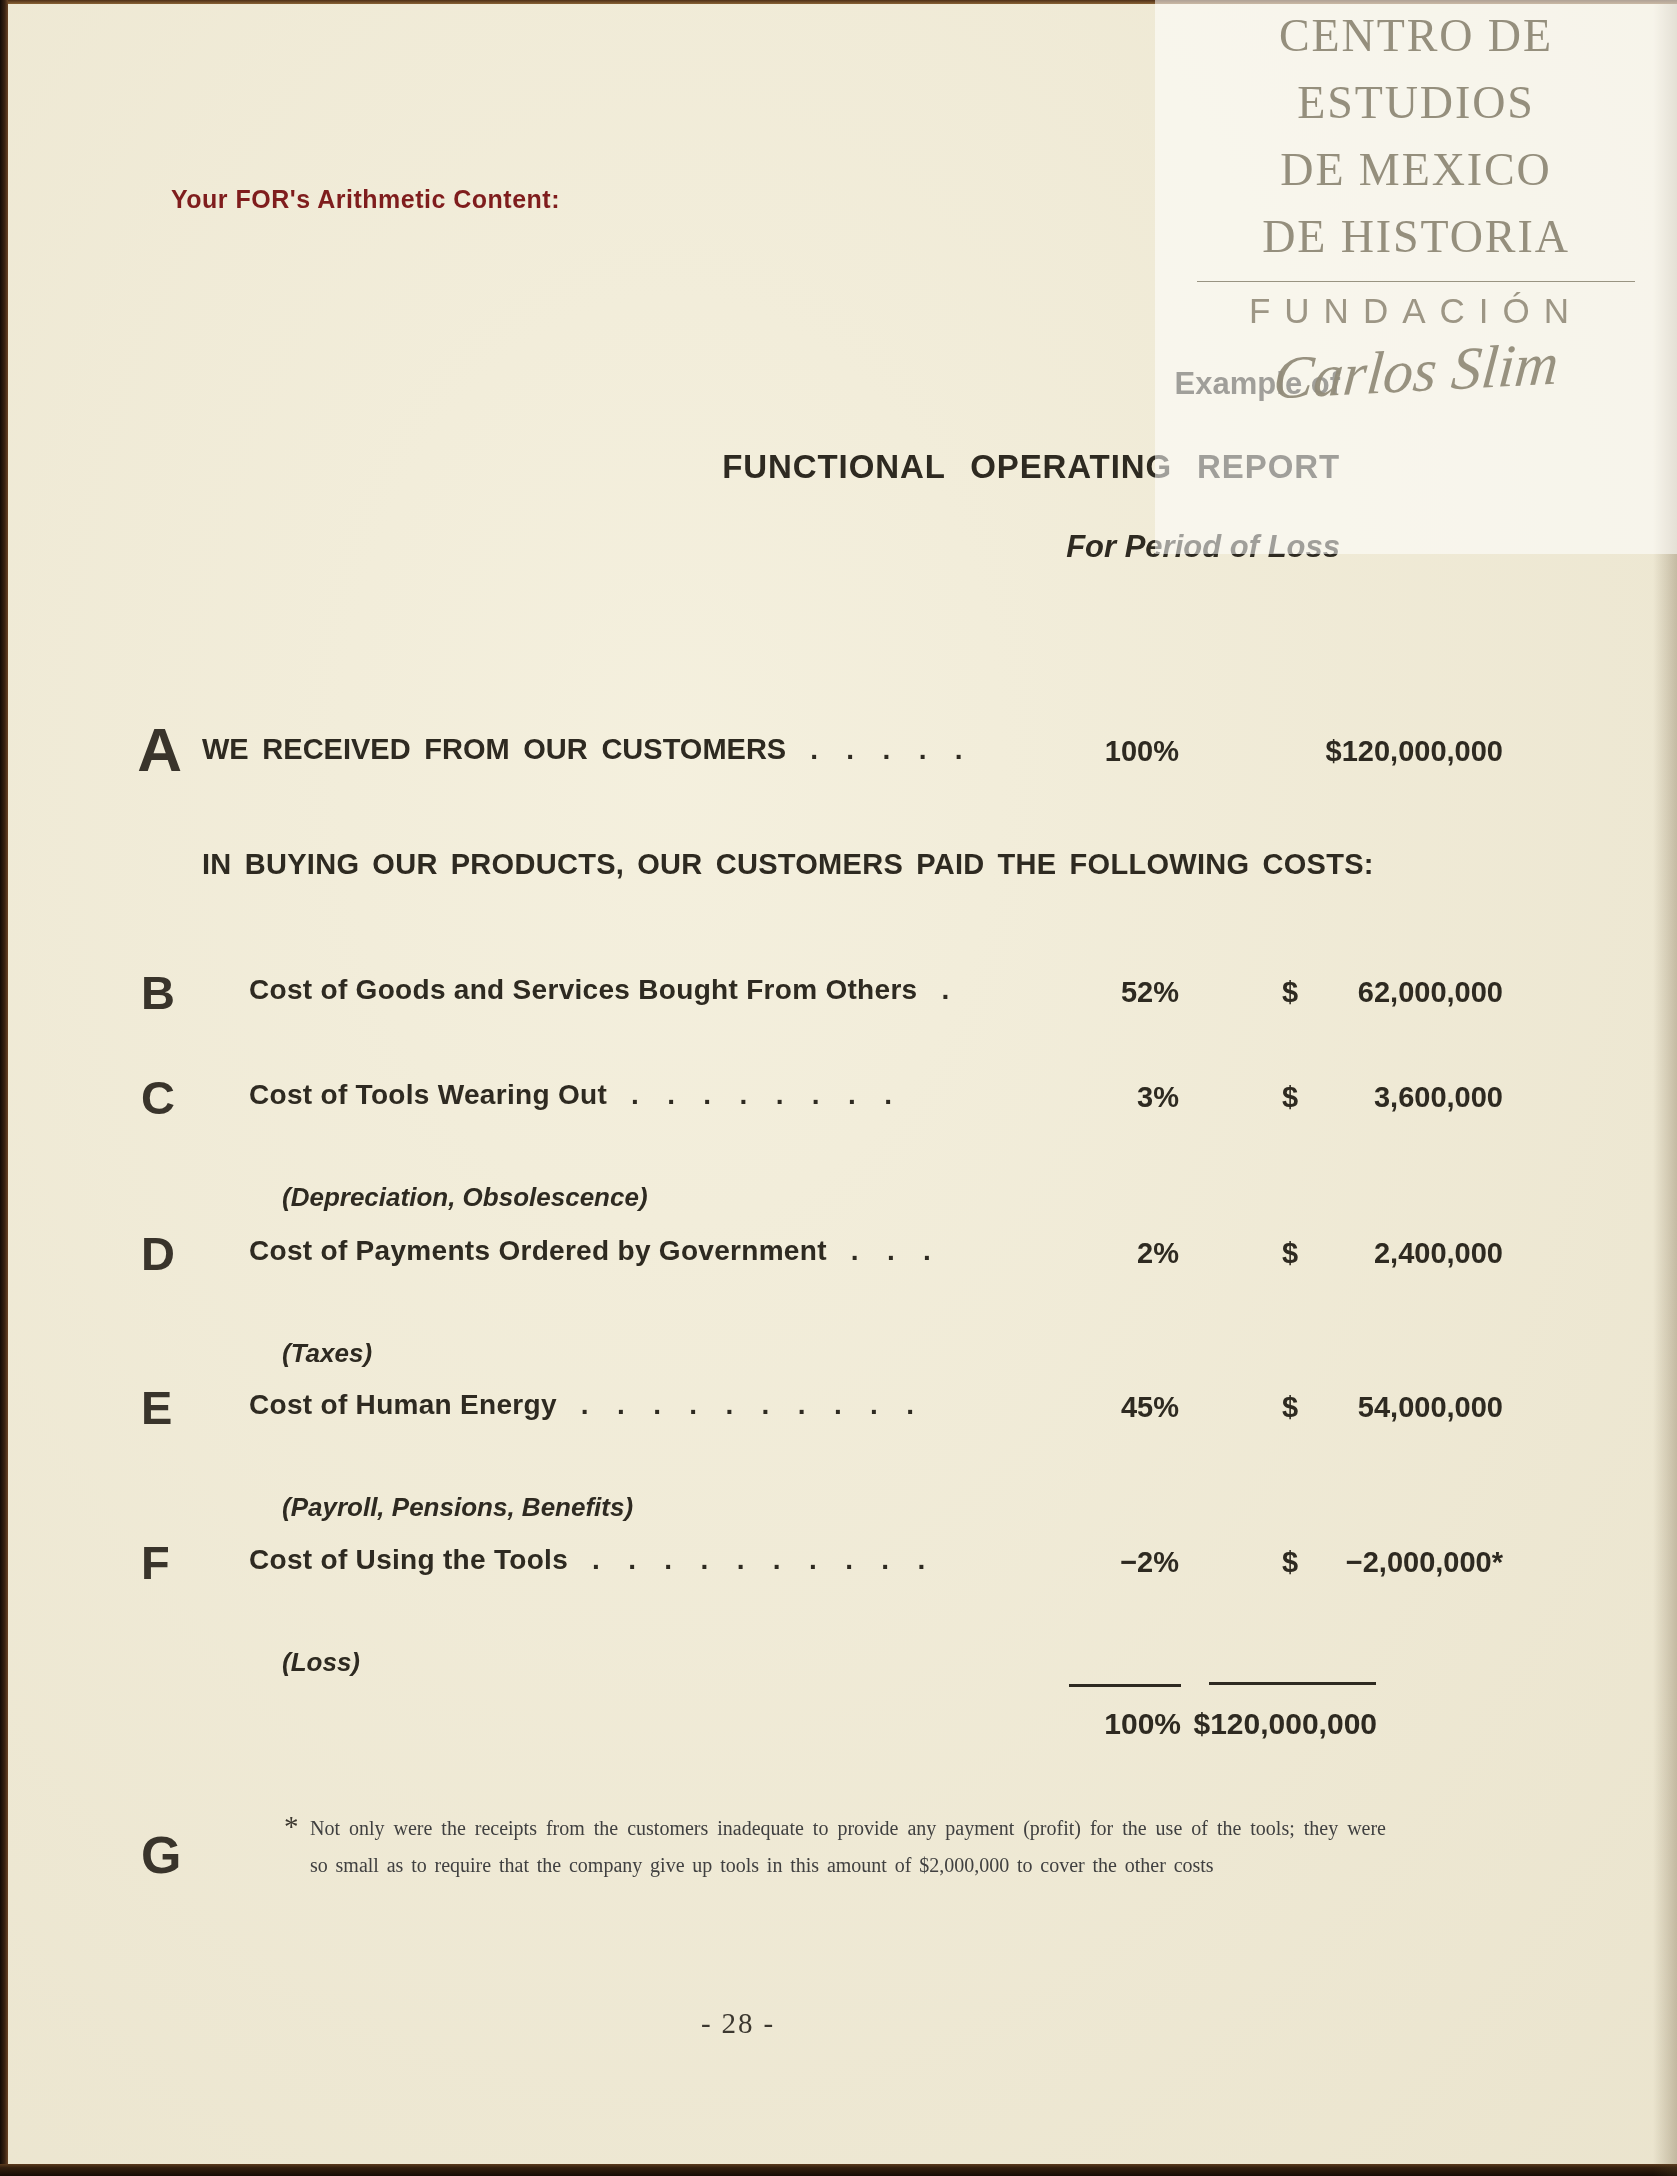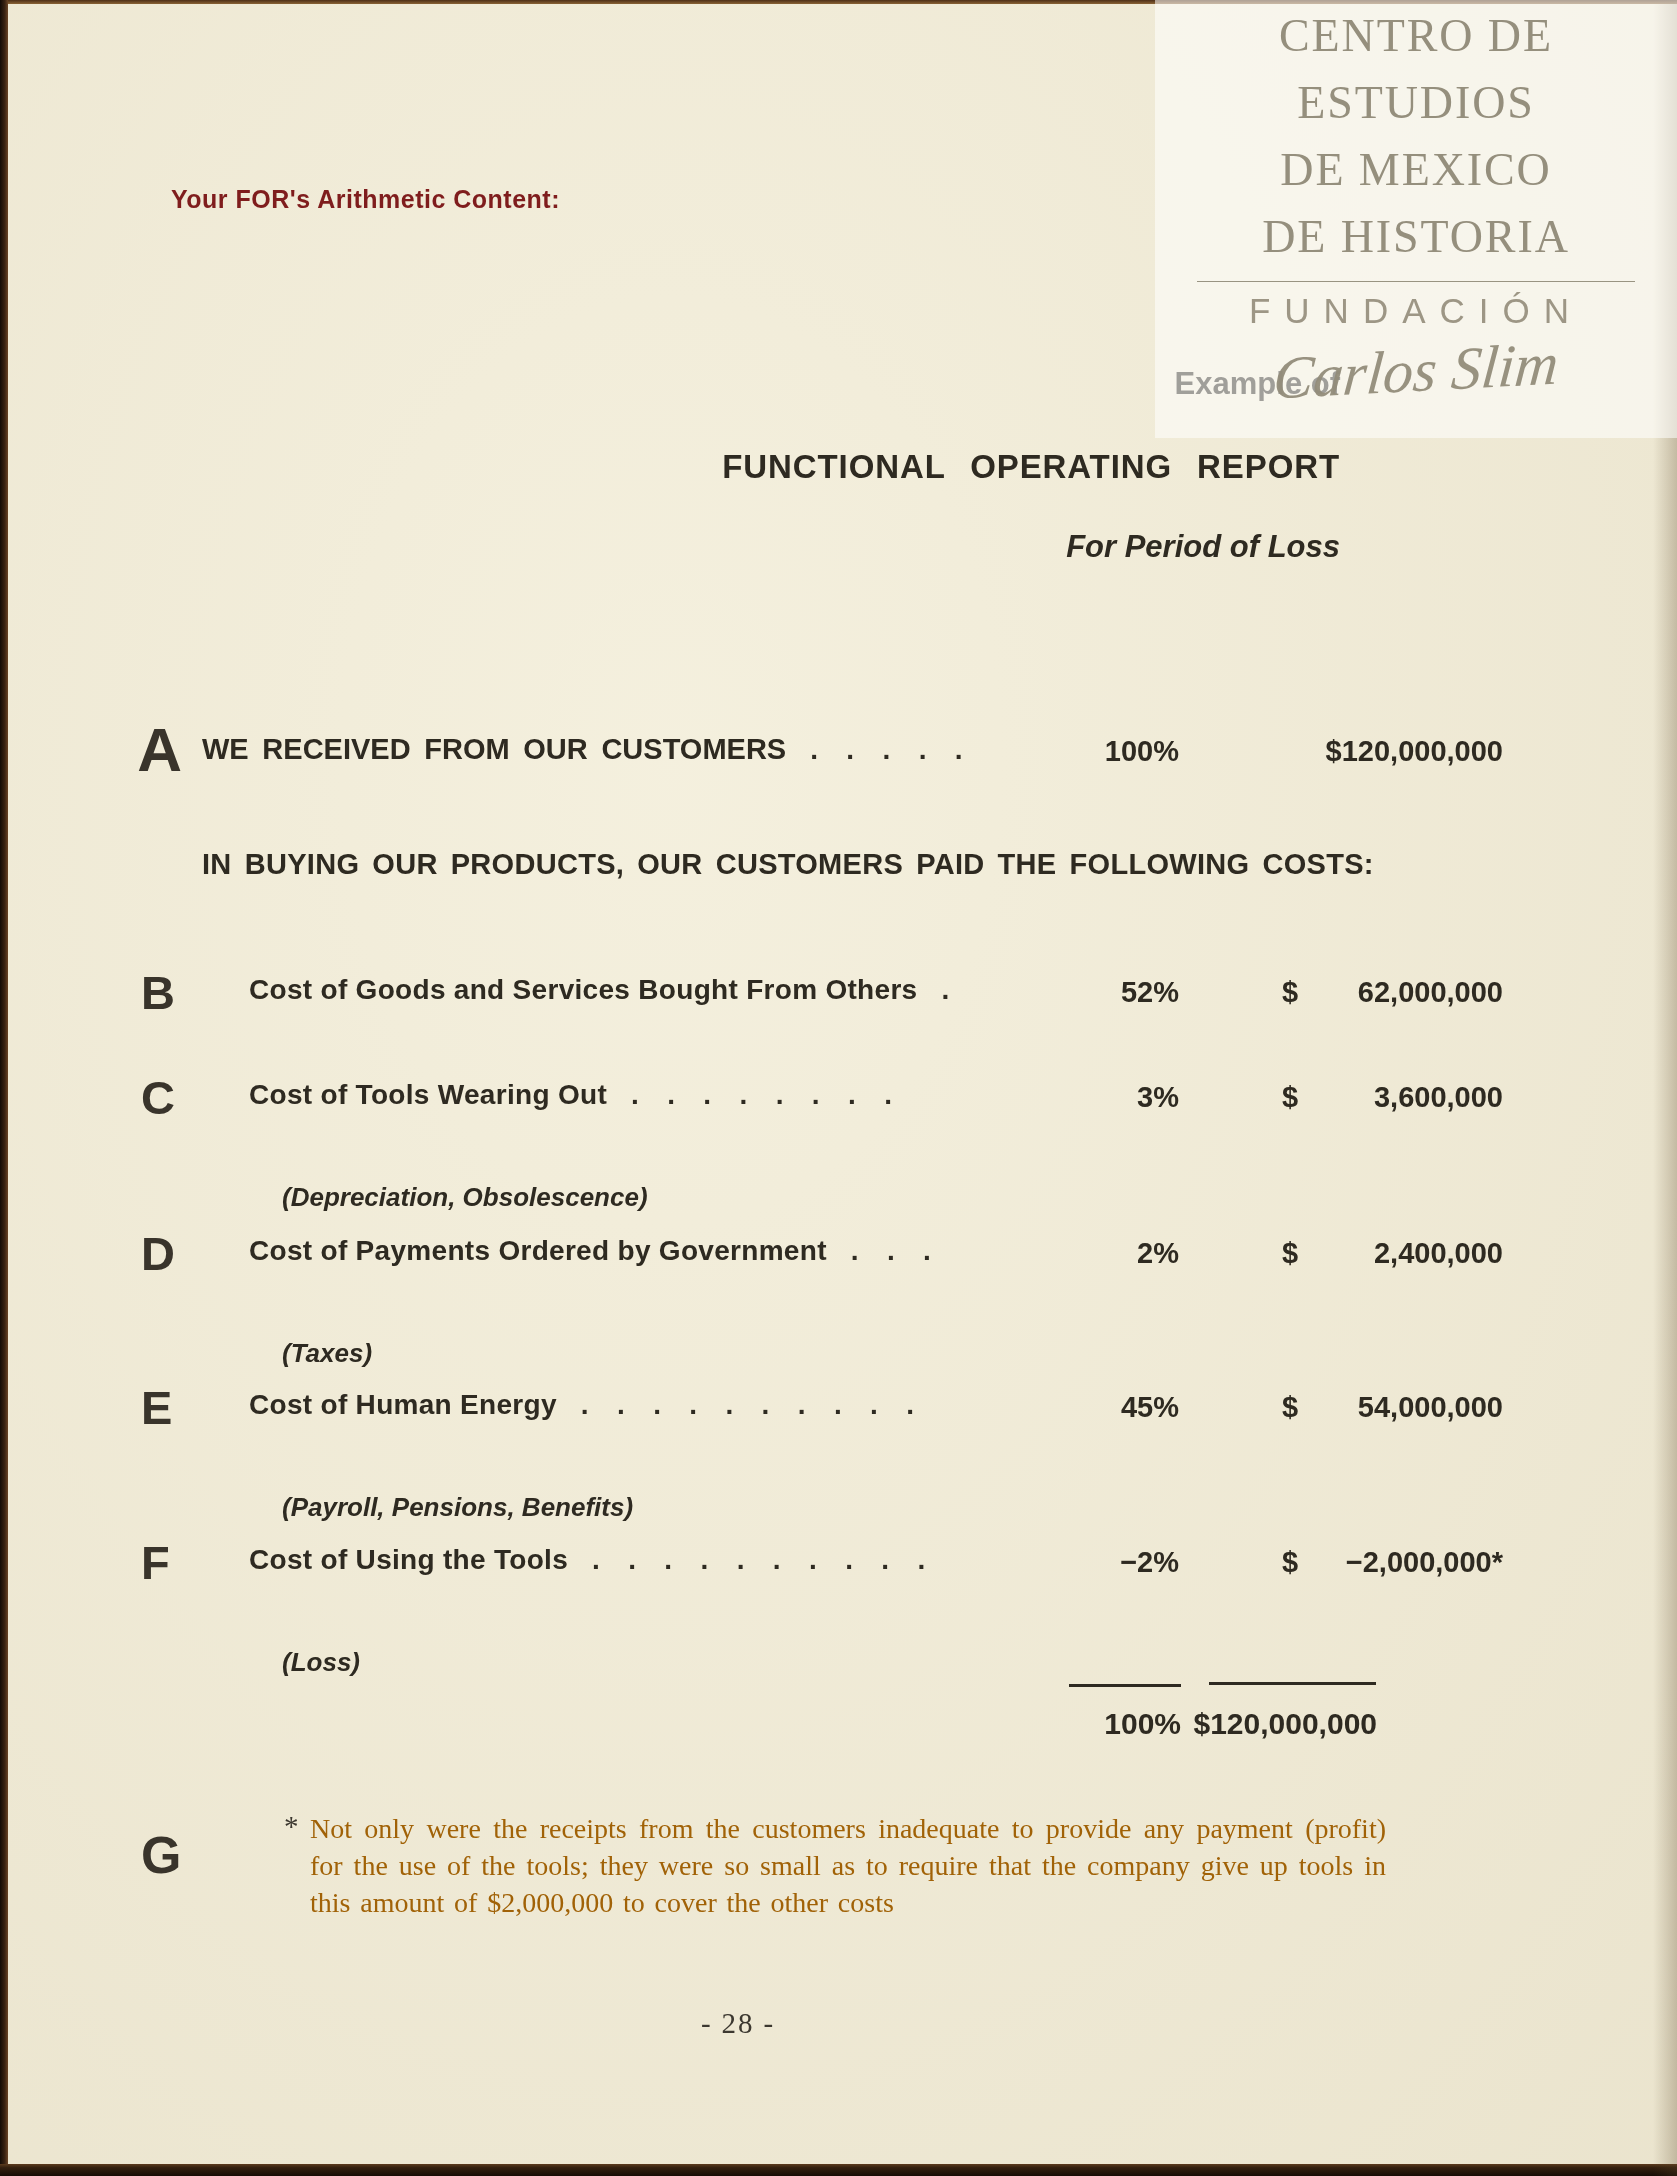--- a/index.html
+++ b/index.html
@@ -19,21 +19,21 @@
   .edge-top{position:absolute;left:0;top:0;width:100%;height:3.7px;
     background:linear-gradient(180deg,#4e2f17,#8a6335);}
   .edge-right-shadow{position:absolute;right:0;top:0;width:24px;height:100%;
     background:linear-gradient(270deg,rgba(90,70,40,0.28),rgba(90,70,40,0));}
   .page-tone{position:absolute;inset:0;
     background:radial-gradient(ellipse at 40% 35%, rgba(255,255,255,0.10), rgba(120,95,40,0.07));
     pointer-events:none;}
 
   
   .watermark{
-    position:absolute;left:1155px;top:0;width:522px;height:438px;
+    position:absolute;left:1155px;top:0;width:522px;height:554px;
     background:rgba(255,255,255,0.55);
     z-index:5;
     text-align:center;
     font-family:"Liberation Serif",serif;
     color:rgba(143,137,119,0.95);
   }
   .wm-line{display:block;font-size:46px;line-height:67px;letter-spacing:1.9px;}
   .wm-line:first-child{margin-top:1.9px;}
   .wm-divider{width:438px;height:0;border-top:1.9px solid rgba(136,130,112,0.85);
     margin:11.2px auto 0 auto;}
@@ -81,22 +81,22 @@
   .total-row{position:absolute;left:0;top:1707px;width:1368px;}
   .total-pct{position:absolute;left:871px;width:169px;text-align:right;
     font-size:30px;font-weight:bold;}
   .total-amt{position:absolute;left:1021px;width:215px;text-align:right;
     font-size:30px;font-weight:bold;}
 
   .footnote-letter{position:absolute;left:0;top:1825px;font-size:52px;font-weight:bold;color:#39342b;}
   .footnote-marker{position:absolute;left:143px;top:1810px;
     font-family:"Liberation Serif",serif;font-size:29px;color:#3c3830;}
   .footnote-text{position:absolute;left:169px;top:1810px;width:1076px;
-    font-family:"Liberation Serif",serif;font-size:28px;line-height:37px;
-    text-align:justify;color:#a16207;word-spacing:2.8px;}
+    font-family:"Liberation Serif",serif;font-size:20px;line-height:37px;
+    text-align:justify;color:#404040;word-spacing:2.8px;}
 
   .page-number{position:absolute;left:0;top:2007px;width:1476px;text-align:center;
     font-family:"Liberation Serif",serif;font-size:29px;color:#3c3830;letter-spacing:1.9px;}
 </style>
 </head>
 <body>
 
 <div class="page">
   <div class="page-tone"></div>
   <div class="edge-top"></div>

